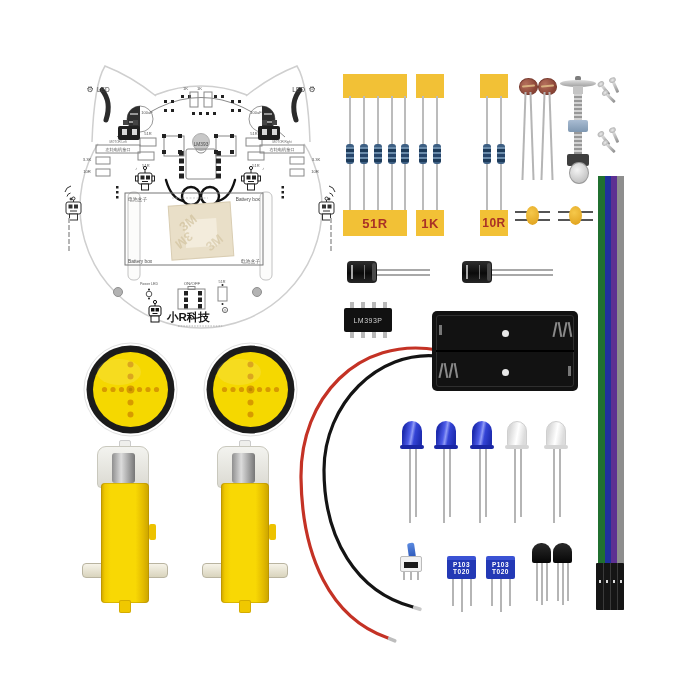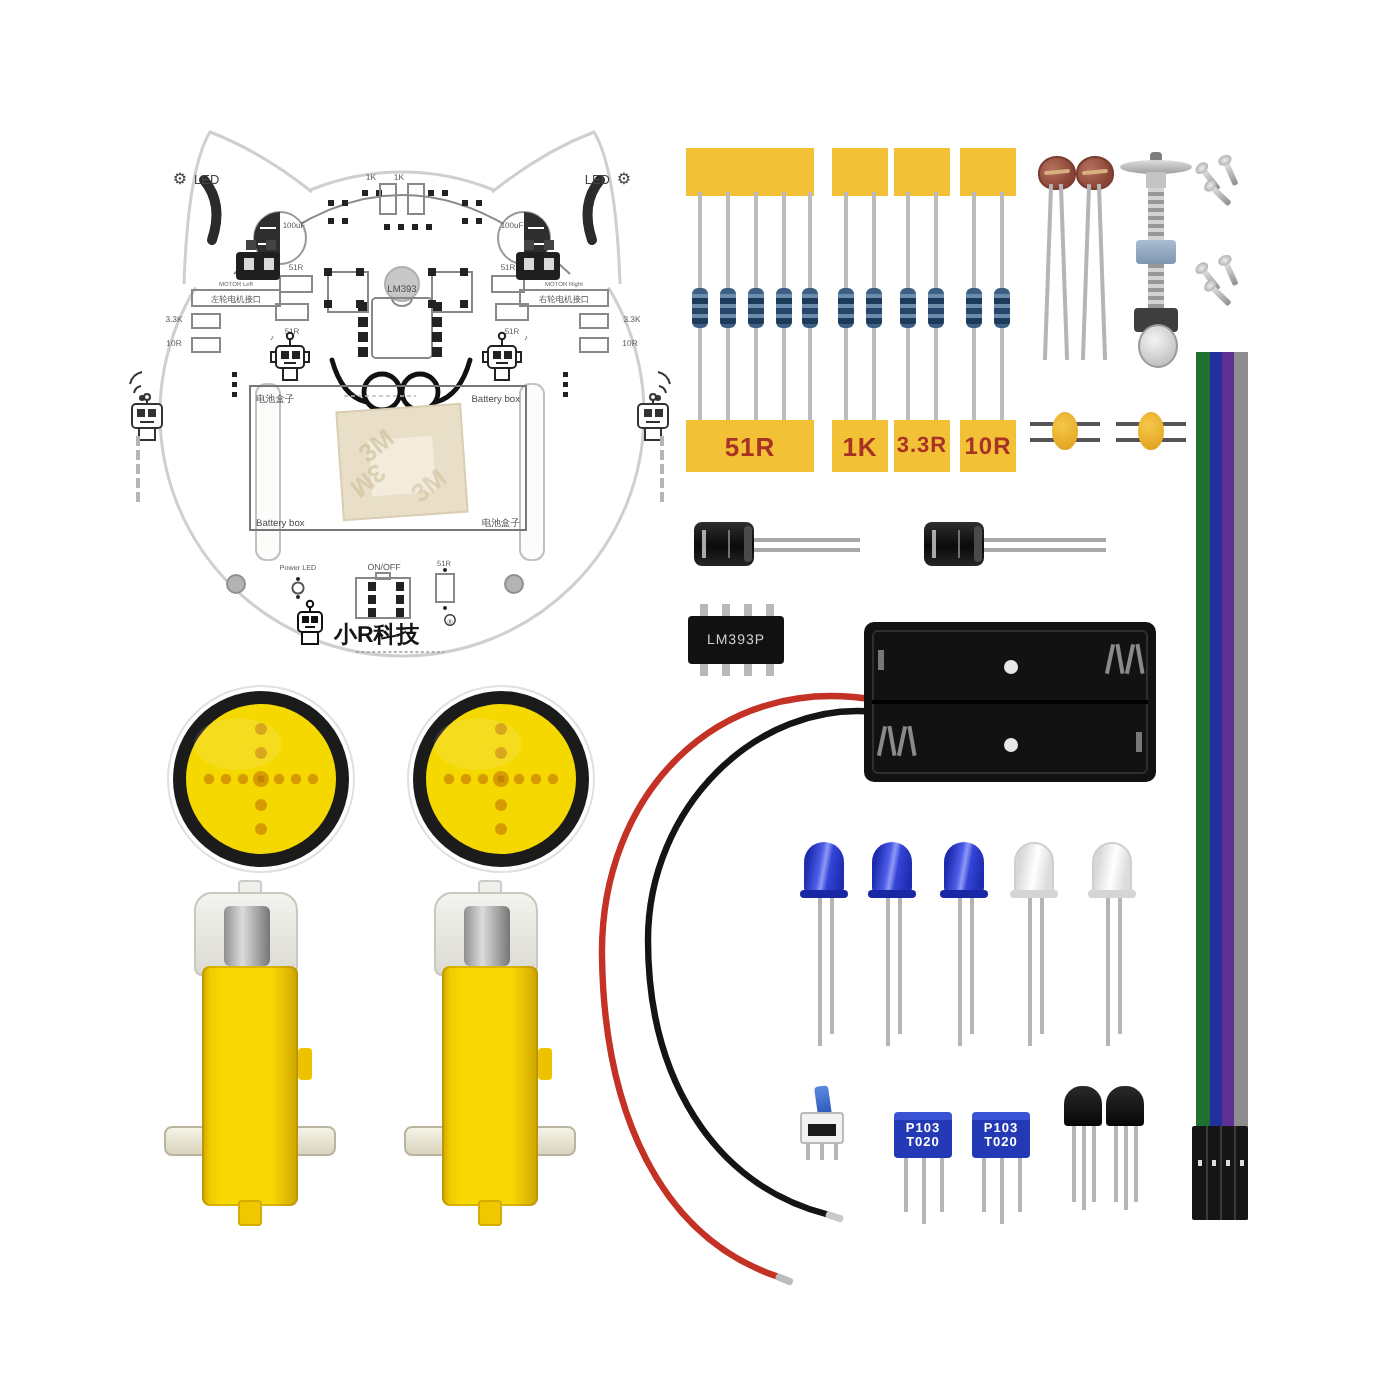--- a/index.html
+++ b/index.html
@@ -321,30 +321,20 @@
   <div class="abs" style="left:416px;top:74px;width:28px;height:162px;">
     <div class="tape"></div>
     <div class="rlead" style="left:6px;"></div>
     <div class="rlead" style="left:20px;"></div>
     <div class="rbody" style="left:3px;"></div>
     <div class="rbody" style="left:17px;"></div>
     <div class="tape btm">
         <span>1K</span>
       </div>
   </div>
-  <div class="abs" style="left:447px;top:74px;width:28px;height:162px;">
-    <div class="tape"></div>
-    <div class="rlead" style="left:6px;"></div>
-    <div class="rlead" style="left:20px;"></div>
-    <div class="rbody" style="left:3px;"></div>
-    <div class="rbody" style="left:17px;"></div>
-    <div class="tape btm">
-        <span style="font-size:11px;">3.3R</span>
-      </div>
-  </div>
   <div class="abs" style="left:480px;top:74px;width:28px;height:162px;">
     <div class="tape"></div>
     <div class="rlead" style="left:6px;"></div>
     <div class="rlead" style="left:20px;"></div>
     <div class="rbody" style="left:3px;"></div>
     <div class="rbody" style="left:17px;"></div>
     <div class="tape btm">
         <span style="font-size:12px;">10R</span>
       </div>
   </div>

